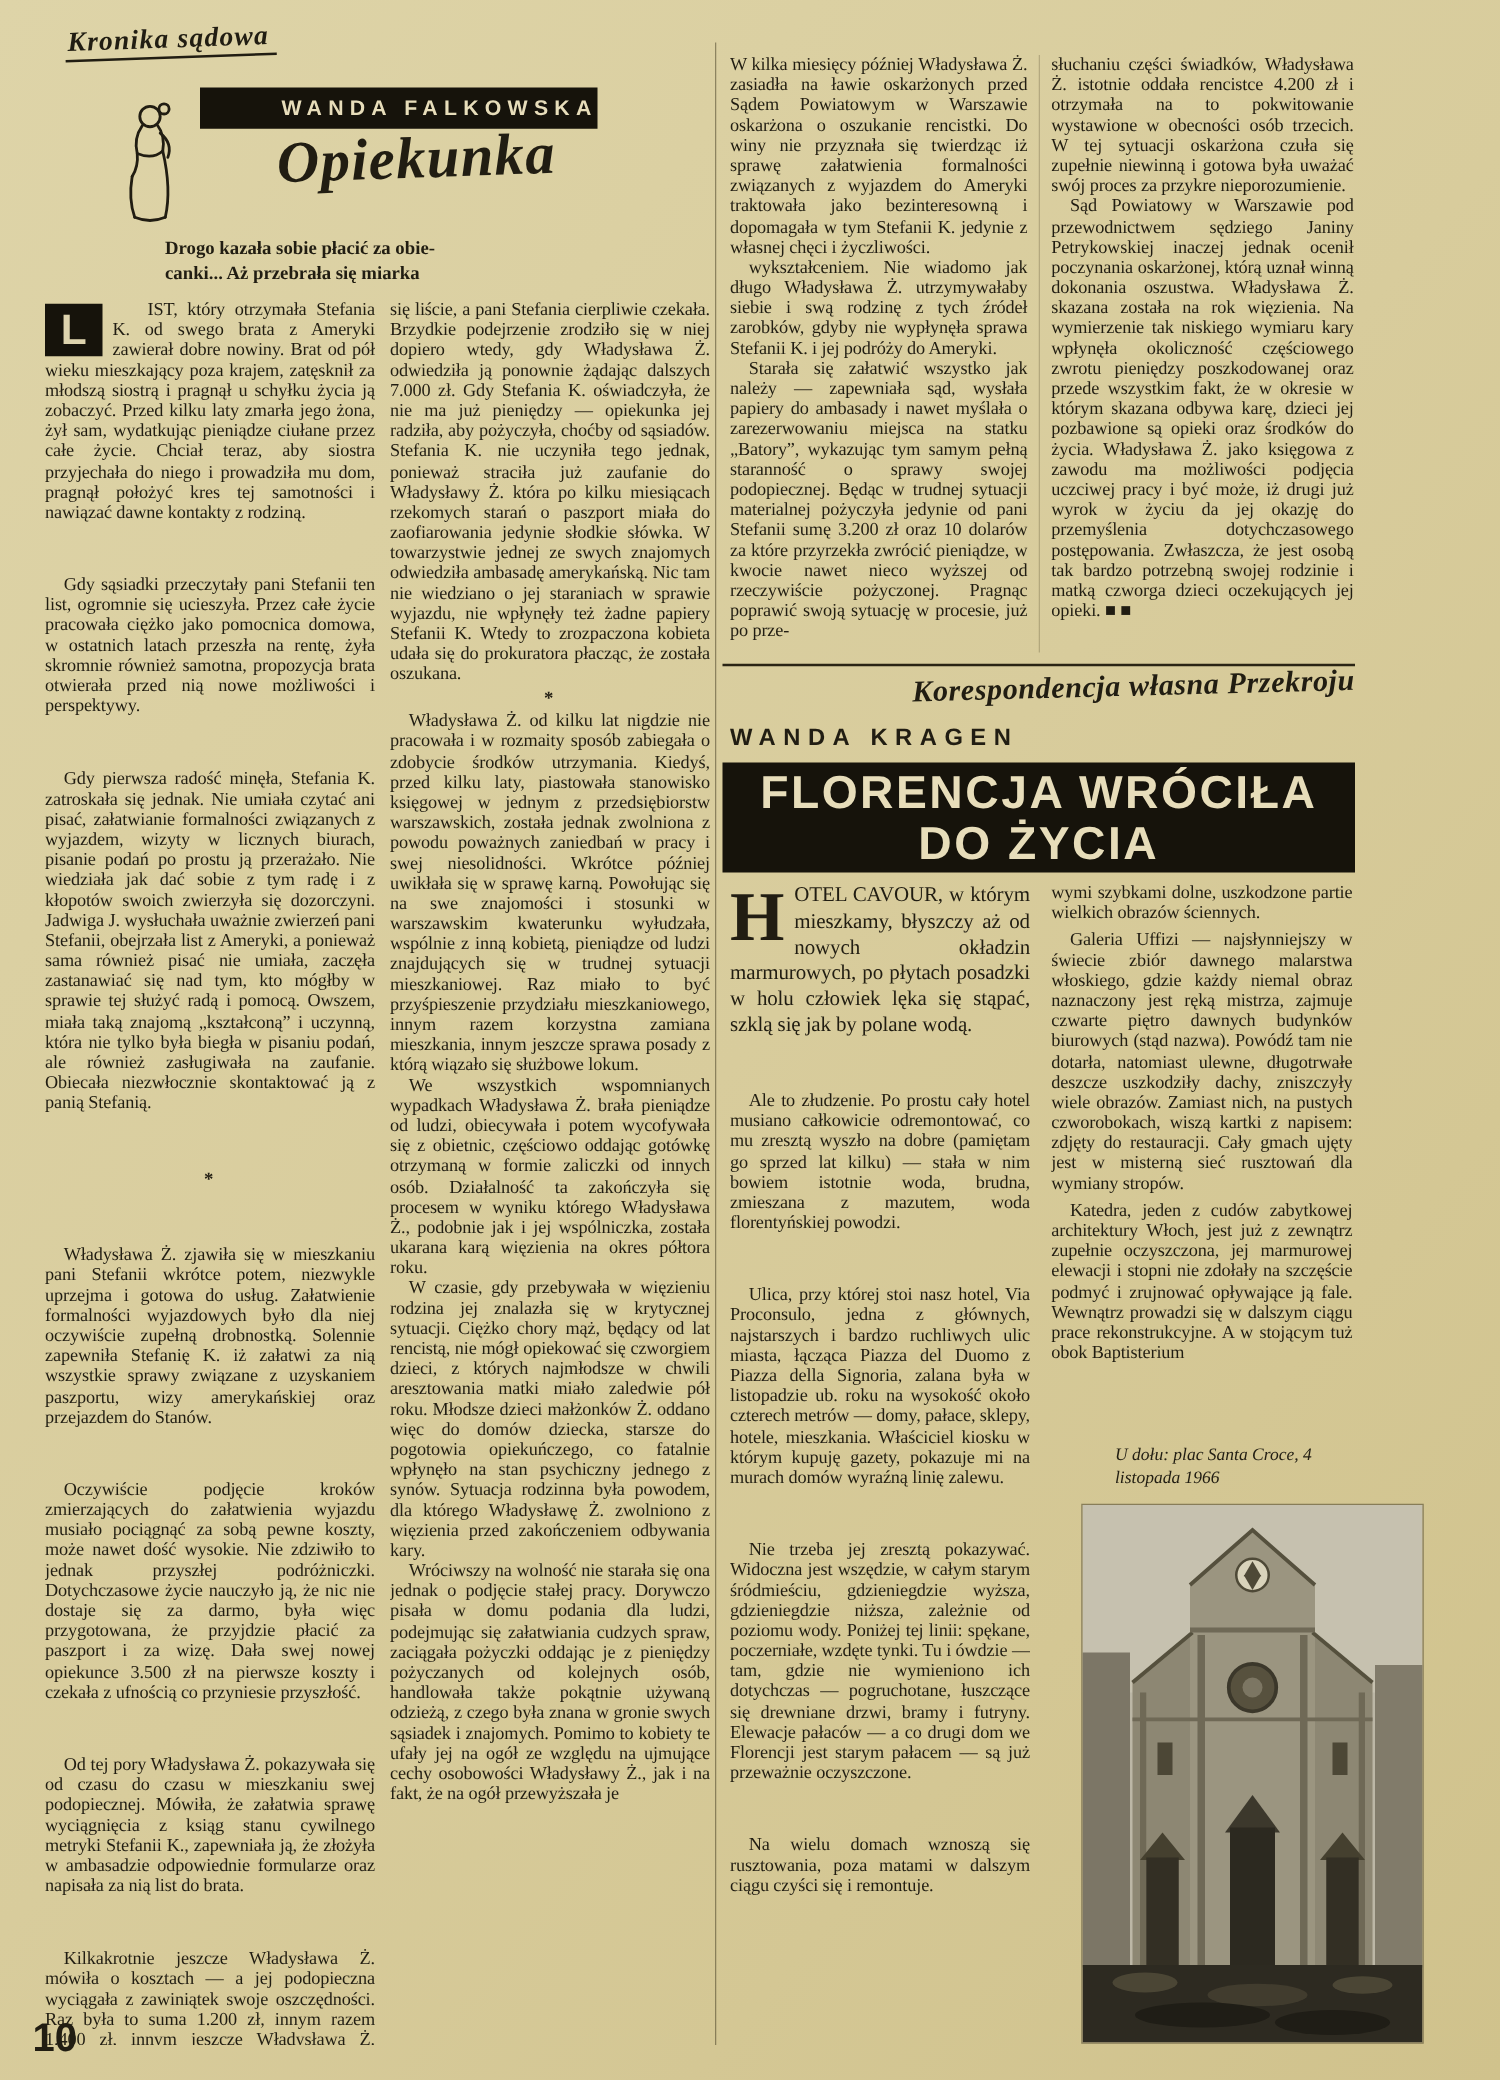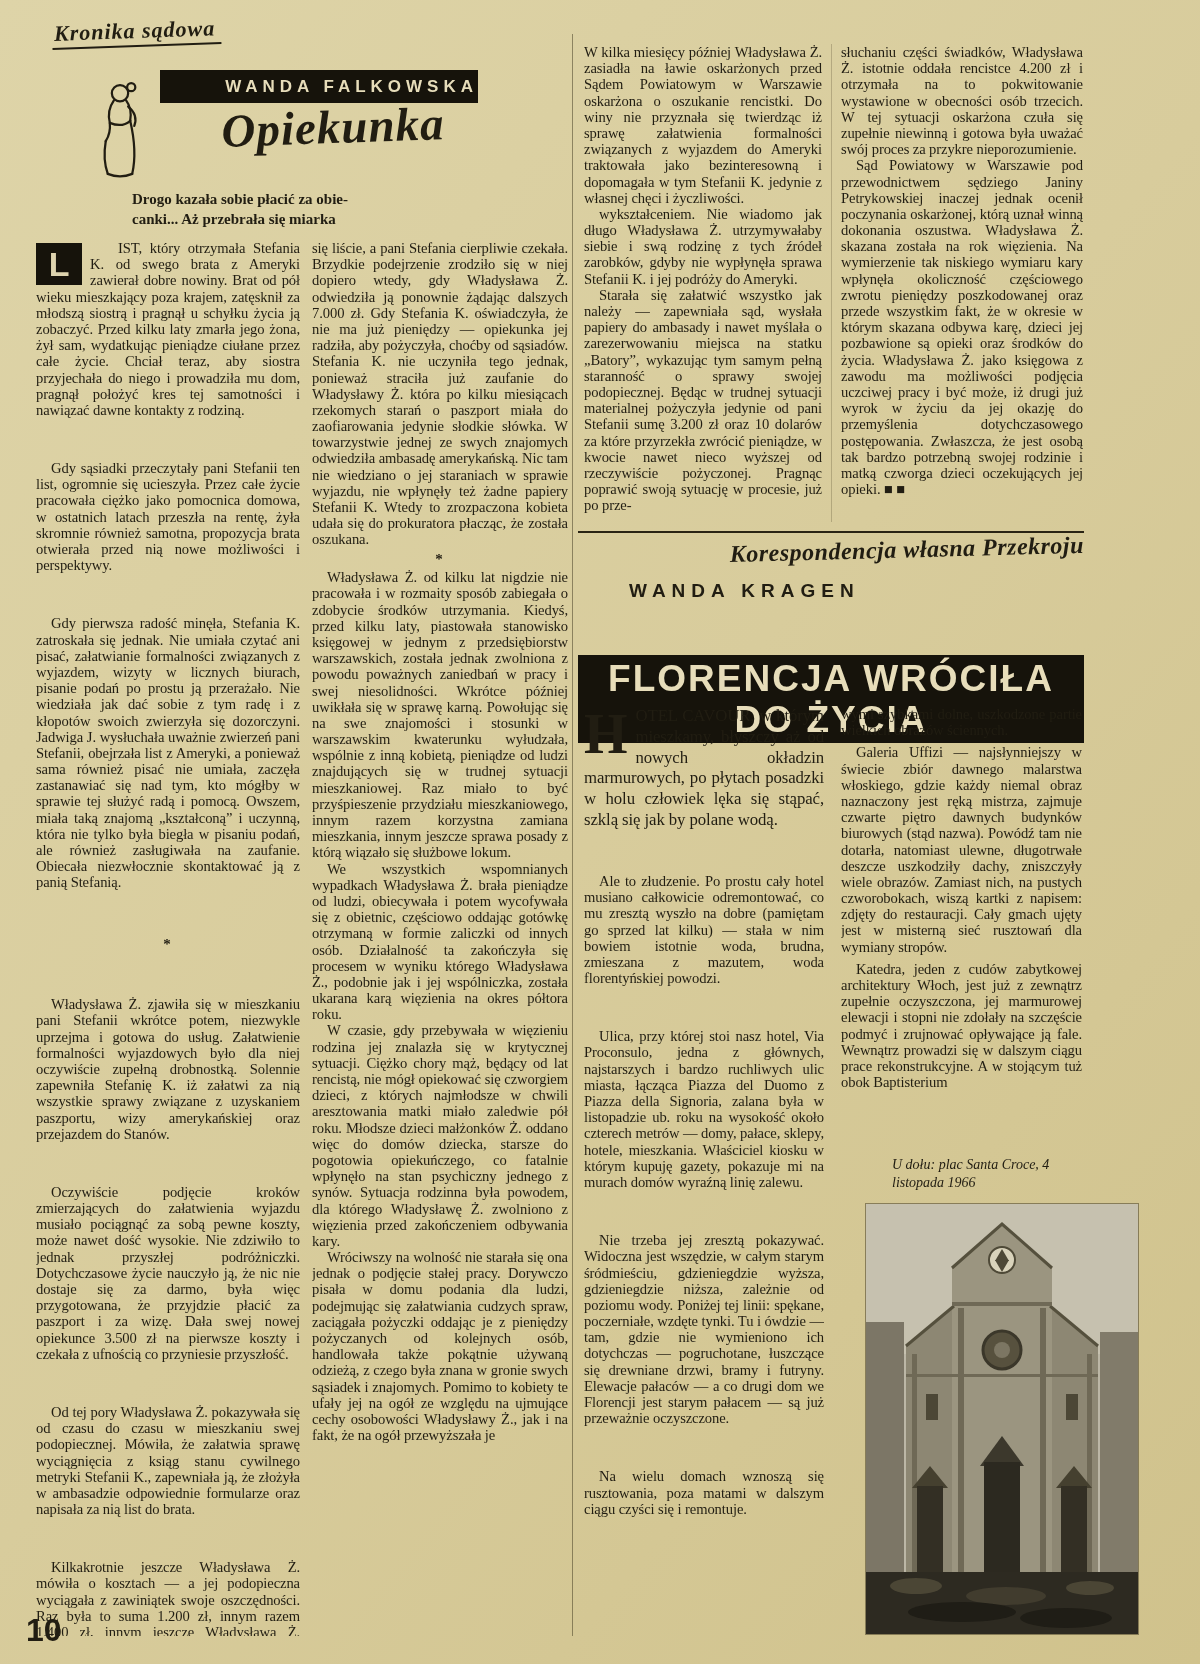--- a/index.html
+++ b/index.html
@@ -50,24 +50,24 @@
                text-align:center;line-height:42px;margin:3px 8px 2px 0;text-indent:0;}
   .lead-bold{font-weight:normal;margin-left:28px;}
   .flor-lead{font-size:16.8px;line-height:1.24;}
   .dropcap-h{float:left;font-weight:bold;font-size:56px;line-height:46px;margin:5px 8px 0 0;}
 
   
   .kicker2{position:absolute;left:690px;top:537px;width:394px;text-align:right;
            font-style:italic;font-weight:bold;font-size:24px;transform:rotate(-1.5deg);
            letter-spacing:.5px;}
   .author2{position:absolute;left:584px;top:580px;font-family:"Liberation Sans",sans-serif;
-           font-weight:bold;font-size:19px;letter-spacing:6px;margin-left:45px;}
+           font-weight:bold;font-size:19px;letter-spacing:6px;}
   .titlebox2{position:absolute;left:578px;top:610px;width:506px;height:88px;background:#16130b;
              color:#e7ddba;display:flex;flex-direction:column;justify-content:center;align-items:center;
-             font-family:"Liberation Sans",sans-serif;font-weight:bold;margin-top:45px;}
+             font-family:"Liberation Sans",sans-serif;font-weight:bold;}
   .titlebox2 .t-line{font-size:37px;line-height:41px;letter-spacing:2px;}
 
   
   .caption{position:absolute;left:892px;top:1156px;width:196px;font-style:italic;
            font-size:14px;line-height:1.3;}
   .photo{position:absolute;left:866px;top:1204px;width:272px;height:430px;
          outline:1px solid rgba(60,52,30,.5);}
 
   .pageno{position:absolute;left:26px;top:1612px;font-family:"Liberation Sans",sans-serif;
           font-weight:bold;font-size:32px;}

